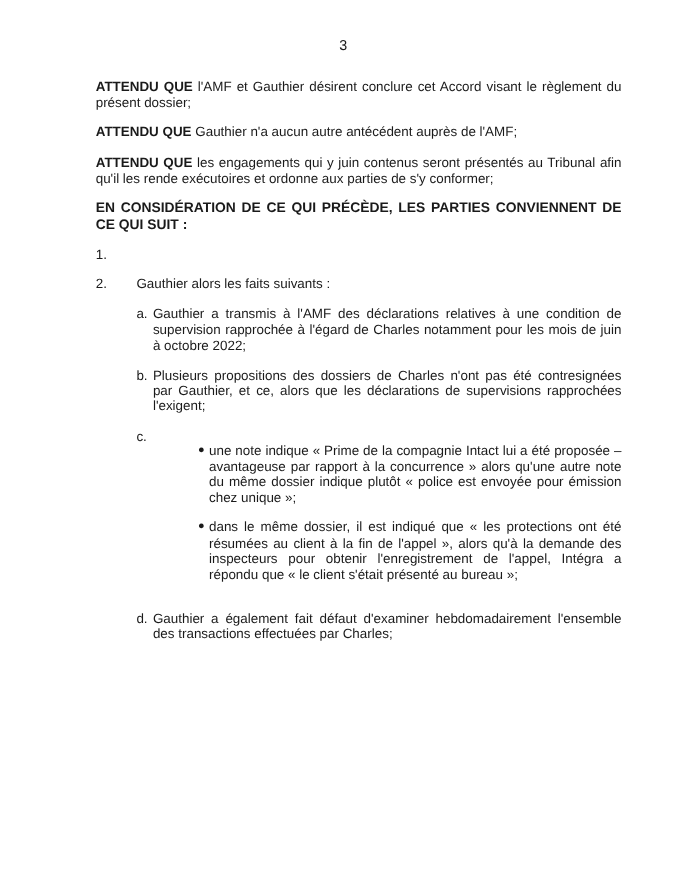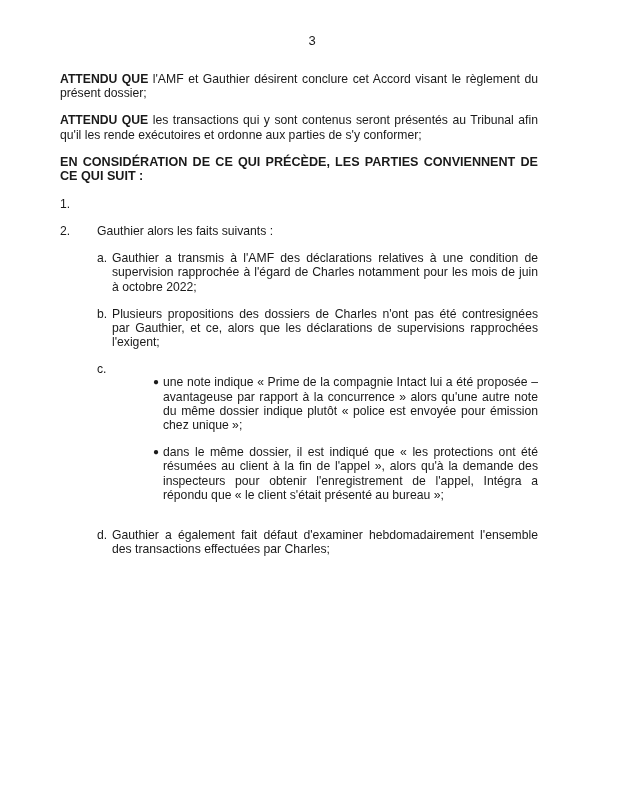--- a/index.html
+++ b/index.html
@@ -1,19 +1,19 @@
 <!DOCTYPE html>
 <html><head>
 <meta charset="utf-8">
 <style>
   html, body { margin: 0; padding: 0; background: #ffffff; }
   body { width: 624px; height: 807px; position: relative; overflow: hidden;
          font-family: "Liberation Sans", sans-serif; color: #1a1a1a; font-size: 12.2px; line-height: 14.2px; }
   .page-number { position: absolute; top: 34px; left: 0; width: 624px; text-align: center; font-size: 13px; }
-  .content { position: absolute; left: 60px; top: 72px; width: 478px; }
+  .content { position: absolute; left: 87px; top: 72px; width: 478px; }
   p { margin: 0; text-align: justify; }
   .recital { margin-bottom: 13px; }
   .recital b { font-weight: bold; }
   .heading { font-weight: bold; margin-top: 12px; margin-bottom: 13px; font-size: 12.6px; line-height: 14.5px; }
   .num-item { display: flex; margin-bottom: 13px; }
   .num-item .num { width: 37px; flex: none; }
   .letter-list { margin-left: 37px; }
   .letter-item { display: flex; margin-bottom: 13px; }
   .letter-item .letter { width: 15px; flex: none; }
   .letter-item .body { flex: 1; }
@@ -22,21 +22,22 @@
   .bullet-item .dot { width: 10px; flex: none; font-size: 10px; }
   .bullet-item .btext { flex: 1; }
 </style>
 </head>
 <body>
 
 <div class="page-number">3</div>
 
 <div class="content">
   <p class="recital"><b>ATTENDU QUE</b><span> l'AMF et Gauthier désirent conclure cet Accord visant le règlement du présent dossier;</span></p>
-  <p class="recital"><b>ATTENDU QUE</b><span> les transactions qui y sont contenus seront présentés au Tribunal afin qu'il les rende exécutoires et ordonne aux parties de s'y conformer;</span></p>
+  <p class="recital"><b>ATTENDU QUE</b><span> Gauthier n'a aucun autre antécédent auprès de l'AMF;</span></p>
+  <p class="recital"><b>ATTENDU QUE</b><span> les engagements qui y juin contenus seront présentés au Tribunal afin qu'il les rende exécutoires et ordonne aux parties de s'y conformer;</span></p>
 
   <p class="heading">EN CONSIDÉRATION DE CE QUI PRÉCÈDE, LES PARTIES CONVIENNENT DE CE QUI SUIT :</p>
 
   <div class="num-item">
     <span class="num">1.</span>
   </div>
   <div class="num-item">
     <span class="num">2.</span>
     <span>Gauthier alors les faits suivants :</span>
   </div>

